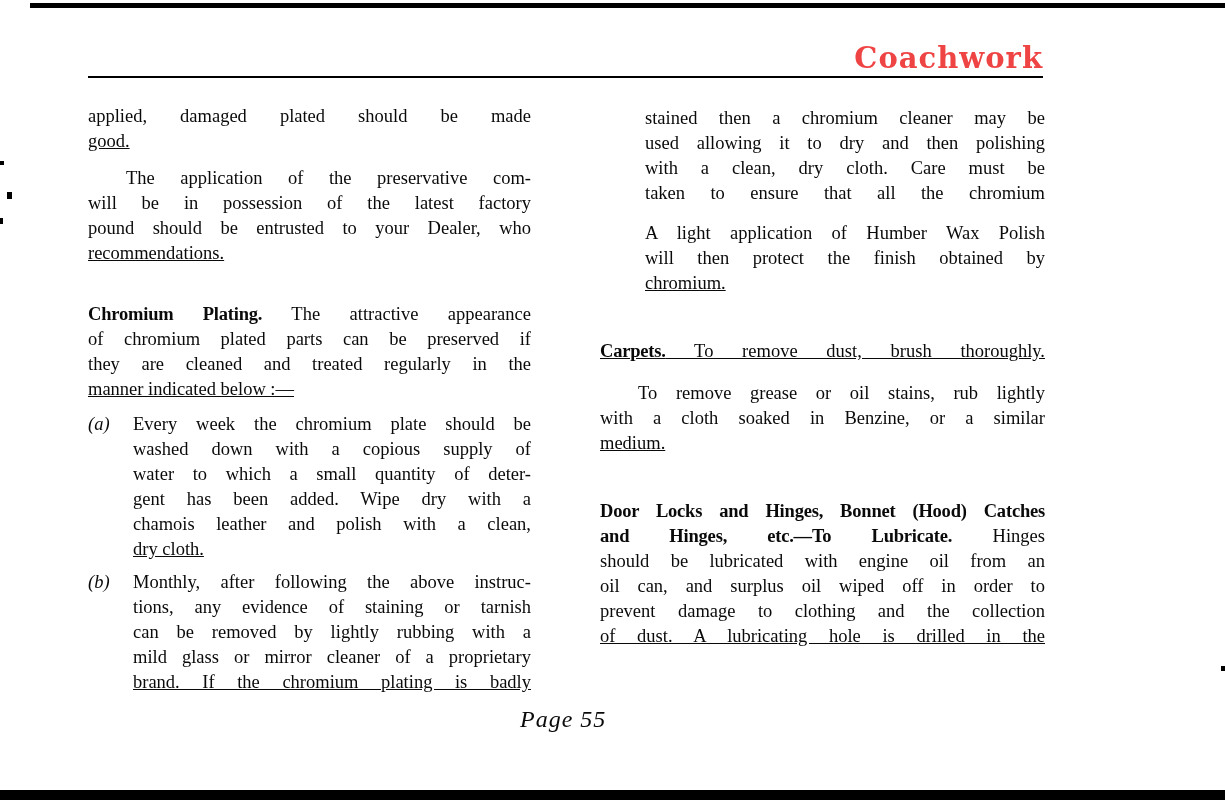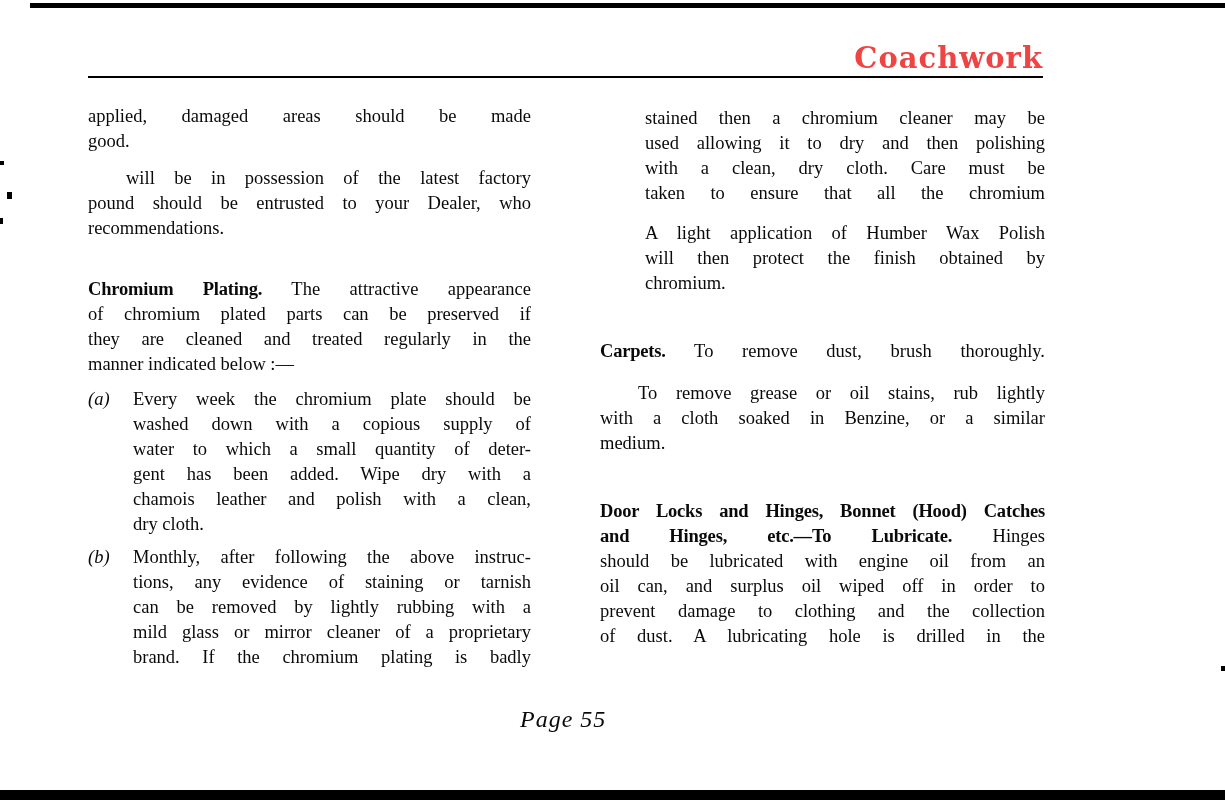--- a/index.html
+++ b/index.html
@@ -34,21 +34,21 @@
   
   .column {
     position: absolute;
     font-size: 18.5px;
     line-height: 25px;
   }
   #col-left  { top: 104px; left: 88px;  width: 443px; }
   #col-right { top: 106px; left: 600px; width: 445px; }
   .para { position: relative; }
   .line { text-align: justify; text-align-last: justify; }
-  .line.last { text-align-last: left; }
+  .line.last { text-align-last: left; text-decoration: underline; }
   .para.jlast .line.last { text-align-last: justify; }
   .para.indent .line:first-child { text-indent: 38px; }
   .para.list, .para.hang { padding-left: 45px; }
   .marker { position: absolute; left: 0; top: 0; font-style: italic; }
   .bold { font-weight: bold; letter-spacing: -0.2px; }
   
   #col-left  .para:nth-child(2) { margin-top: 12px; }
   #col-left  .para:nth-child(3) { margin-top: 36px; }
   #col-left  .para:nth-child(4) { margin-top: 10px; }
   #col-left  .para:nth-child(5) { margin-top: 8px;  }
@@ -89,24 +89,25 @@
 
 <div id="page">
 
   <div class="scan-bar-top"></div>
 
   <div class="header-title">Coachwork</div>
   <div class="header-rule"></div>
 
   <div id="col-left" class="column">
       <div class="para">
-        <div class="line"><span>applied, damaged areas should be made</span></div>
+        <div class="line"><span>applied, damaged plated should be made</span></div>
         <div class="line last"><span>good.</span></div>
       </div>
       <div class="para indent">
+        <div class="line"><span>The application of the preservative com-</span></div>
         <div class="line"><span>will be in possession of the latest factory</span></div>
         <div class="line"><span>pound should be entrusted to your Dealer, who</span></div>
         <div class="line last"><span>recommendations.</span></div>
       </div>
       <div class="para">
         <div class="line"><span class="bold">Chromium Plating.</span><span> The attractive appearance</span></div>
         <div class="line"><span>of chromium plated parts can be preserved if</span></div>
         <div class="line"><span>they are cleaned and treated regularly in the</span></div>
         <div class="line last"><span>manner indicated below :—</span></div>
       </div>

